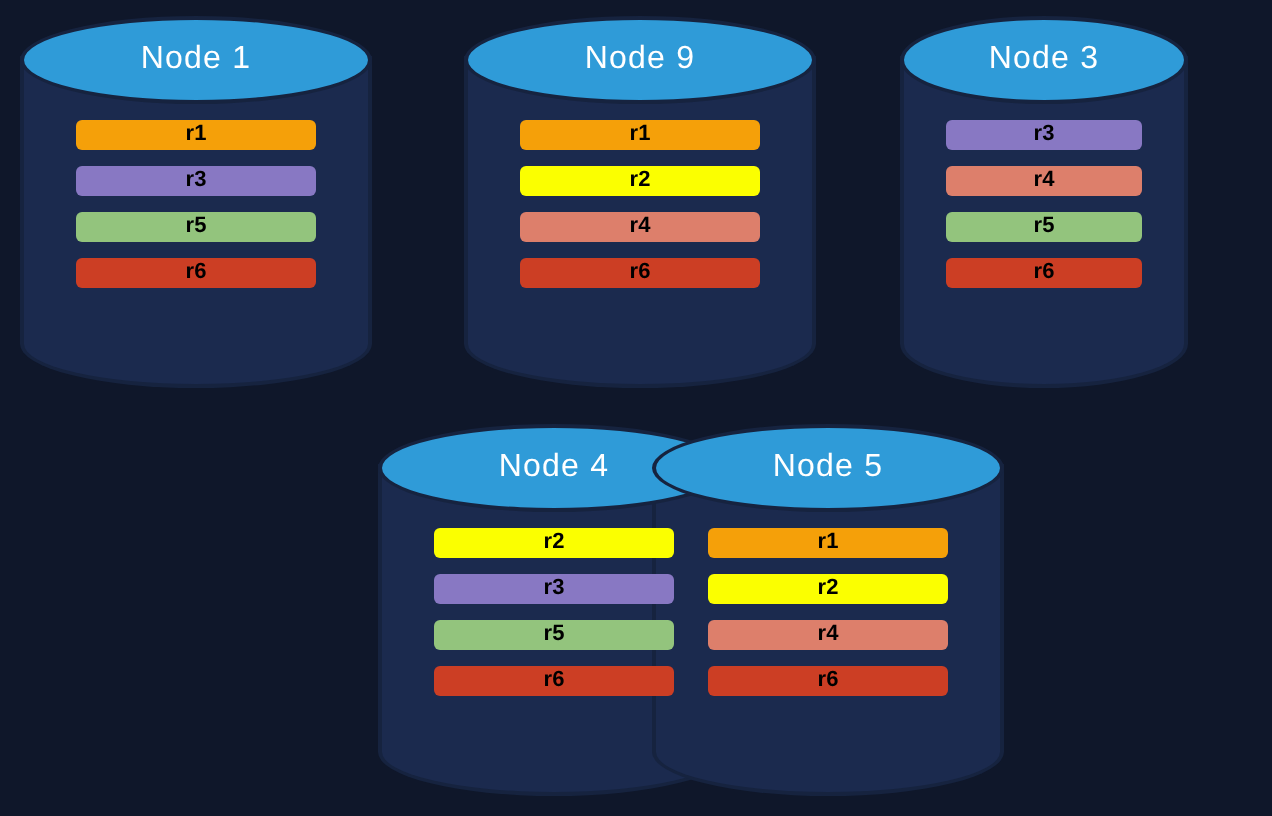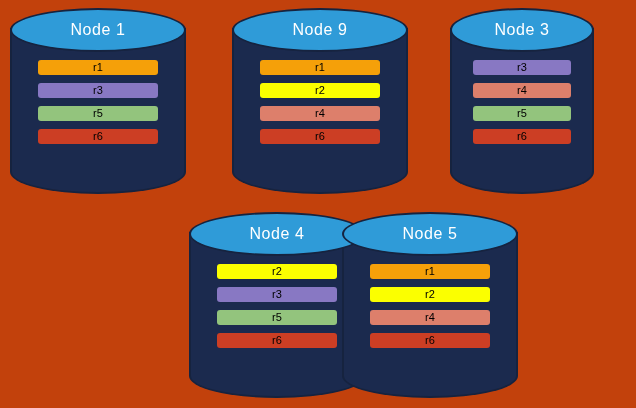--- a/index.html
+++ b/index.html
@@ -82,33 +82,33 @@
     z-index: 3;
   }
 
   .replica {
     height: 15px;
     line-height: 15px;
     margin-bottom: 8px;
     border-radius: 3px;
     text-align: center;
     font-size: 11px;
-    font-weight: normal;
+    font-weight: bold;
     color: #000000;
     box-sizing: border-box;
     white-space: nowrap;
     user-select: none;
   }
 
   .replica:last-child { margin-bottom: 0; }
 </style>
 </head>
 <body>
 
-<div id="diagram" style="width: 636px; height: 408px; background: #c2410c;">
+<div id="diagram" style="width: 636px; height: 408px; background: #0f172a;">
     <div class="node" style="left: 10px; top: 8px; width: 176px; height: 186px;">
       <div class="barrel" style="background: rgb(27, 42, 78); border-color: rgb(22, 35, 63);"></div>
       <div class="cap" style="background: rgb(47, 155, 216); border-color: rgb(22, 35, 63);"></div>
       <div class="node-label" style="color: rgb(255, 255, 255);">Node  1</div>
       <div class="replicas">
         <div class="replica" style="background: rgb(245, 160, 9); color: rgb(0, 0, 0);">r1</div>
         <div class="replica" style="background: rgb(136, 120, 195); color: rgb(0, 0, 0);">r3</div>
         <div class="replica" style="background: rgb(147, 196, 125); color: rgb(0, 0, 0);">r5</div>
         <div class="replica" style="background: rgb(204, 62, 36); color: rgb(0, 0, 0);">r6</div>
       </div>
@@ -139,21 +139,21 @@
       <div class="barrel" style="background: rgb(27, 42, 78); border-color: rgb(22, 35, 63);"></div>
       <div class="cap" style="background: rgb(47, 155, 216); border-color: rgb(22, 35, 63);"></div>
       <div class="node-label" style="color: rgb(255, 255, 255);">Node  4</div>
       <div class="replicas">
         <div class="replica" style="background: rgb(251, 255, 0); color: rgb(0, 0, 0);">r2</div>
         <div class="replica" style="background: rgb(136, 120, 195); color: rgb(0, 0, 0);">r3</div>
         <div class="replica" style="background: rgb(147, 196, 125); color: rgb(0, 0, 0);">r5</div>
         <div class="replica" style="background: rgb(204, 62, 36); color: rgb(0, 0, 0);">r6</div>
       </div>
     </div>
-    <div class="node" style="left: 342px; top: 212px; width: 176px; height: 186px;">
+    <div class="node" style="left: 326px; top: 212px; width: 176px; height: 186px;">
       <div class="barrel" style="background: rgb(27, 42, 78); border-color: rgb(22, 35, 63);"></div>
       <div class="cap" style="background: rgb(47, 155, 216); border-color: rgb(22, 35, 63);"></div>
       <div class="node-label" style="color: rgb(255, 255, 255);">Node  5</div>
       <div class="replicas">
         <div class="replica" style="background: rgb(245, 160, 9); color: rgb(0, 0, 0);">r1</div>
         <div class="replica" style="background: rgb(251, 255, 0); color: rgb(0, 0, 0);">r2</div>
         <div class="replica" style="background: rgb(221, 127, 107); color: rgb(0, 0, 0);">r4</div>
         <div class="replica" style="background: rgb(204, 62, 36); color: rgb(0, 0, 0);">r6</div>
       </div>
     </div>

